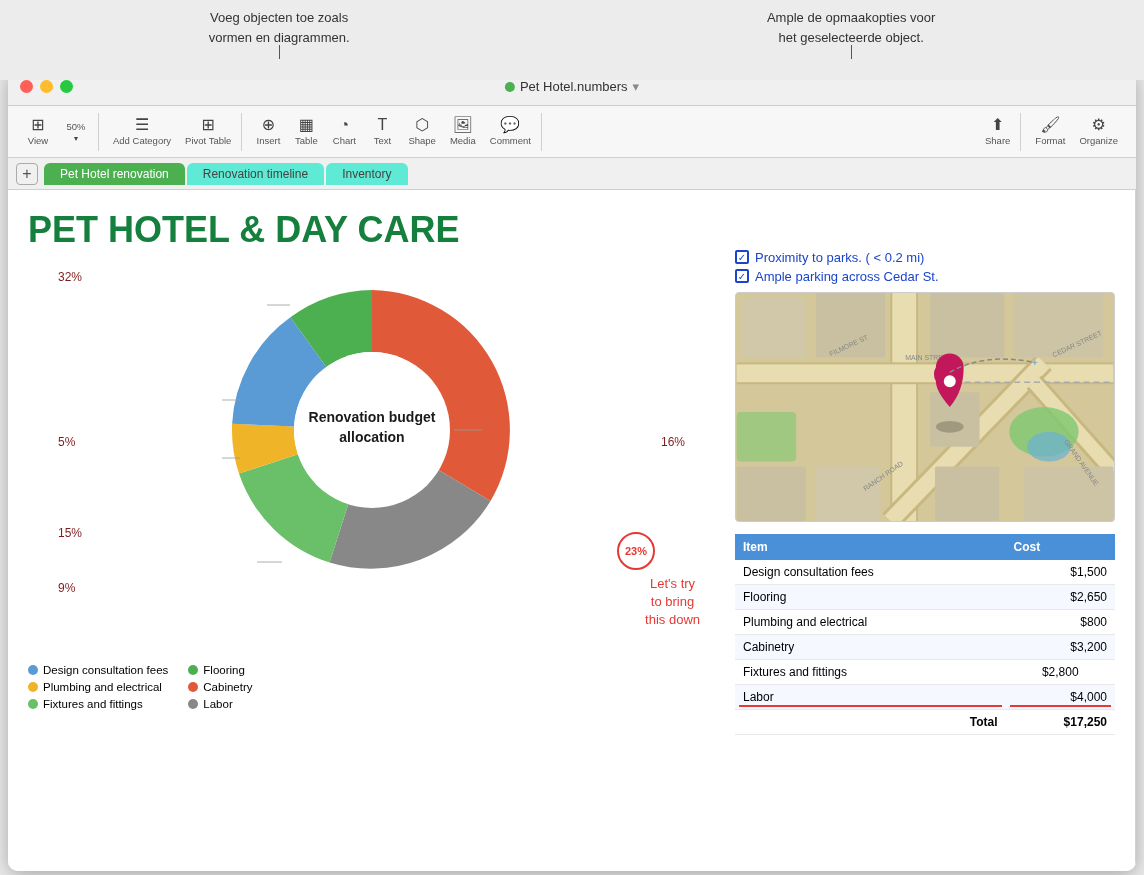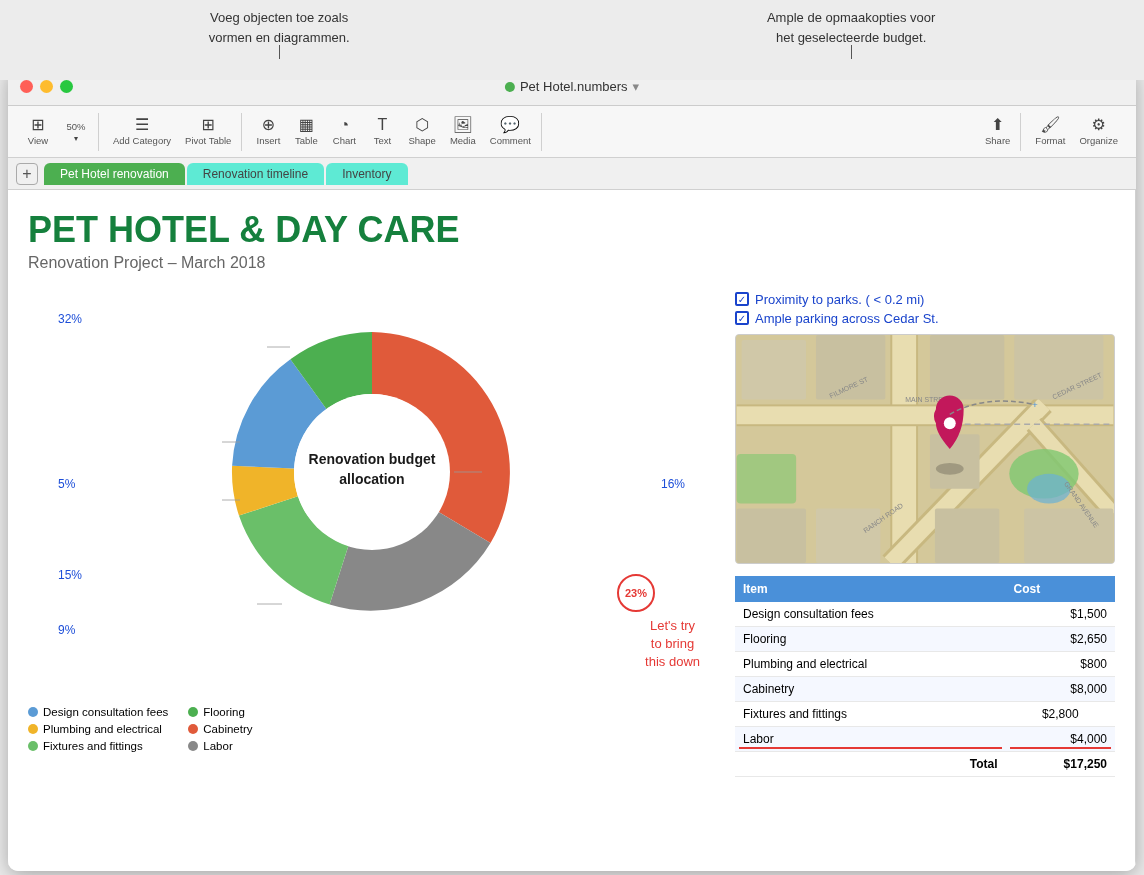--- a/index.html
+++ b/index.html
@@ -165,21 +165,21 @@
     
     .main-layout { display: flex; gap: 20px; }
     .left-panel { flex: 1; min-width: 0; }
     .right-panel { width: 380px; flex-shrink: 0; }
 
     
     .chart-container { position: relative; width: 100%; }
     .donut-labels {
       position: absolute;
       font-size: 12px;
-      color: #1d4ed8;
+      color: #7f1d1d;
     }
     .label-32 { top: 20px; left: 30px; }
     .label-5 { top: 185px; left: 30px; }
     .label-15 { bottom: 110px; left: 30px; }
     .label-9 { bottom: 55px; left: 30px; }
     .label-16 { top: 185px; right: 30px; }
 
     
     .legend {
       display: flex;
@@ -265,21 +265,21 @@
   <div style="position:relative; text-align:center;">
     <div class="tooltip-text">
       <span>Voeg objecten toe zoals</span><br>
       <span>vormen en diagrammen.</span>
     </div>
     <div style="position:absolute; bottom:-12px; left:50%; width:1px; height:14px; background:#555;"></div>
   </div>
   <div style="position:relative; text-align:center;">
     <div class="tooltip-text">
       <span>Ample de opmaakopties voor</span><br>
-      <span>het geselecteerde budget.</span>
+      <span>het geselecteerde object.</span>
     </div>
     <div style="position:absolute; bottom:-12px; left:50%; width:1px; height:14px; background:#555;"></div>
   </div>
 </div>
 
 <div class="window">
 
   <div class="titlebar">
     <div class="window-buttons">
       <button class="win-btn btn-close"></button>
@@ -367,21 +367,20 @@
     <button class="add-tab-btn">+</button>
     <div class="tab active">Pet Hotel renovation</div>
     <div class="tab inactive">Renovation timeline</div>
     <div class="tab inactive">Inventory</div>
   </div>
 
   <div class="content">
     <div class="sheet">
 
       <div class="sheet-title">PET HOTEL &amp; DAY CARE</div>
-      <div class="sheet-subtitle">Renovation Project – March 2018</div>
 
       <div class="main-layout">
 
         <div class="left-panel">
           <div class="chart-container" style="height: 400px; position:relative;">
 
             <span class="donut-labels label-32">32%</span>
             <span class="donut-labels label-5">5%</span>
             <span class="donut-labels label-15">15%</span>
             <span class="donut-labels label-9">9%</span>
@@ -545,21 +544,21 @@
                 <tr>
                   <td style="position: relative;">Flooring</td>
                   <td class="right" style="position: relative;">$2,650</td>
                 </tr>
                 <tr>
                   <td style="position: relative;">Plumbing and electrical</td>
                   <td class="right" style="position: relative;">$800</td>
                 </tr>
                 <tr>
                   <td style="position: relative;">Cabinetry</td>
-                  <td class="right" style="position: relative;">$8,000</td>
+                  <td class="right" style="position: relative;">$3,200</td>
                 </tr>
                 <tr>
                   <td style="position: relative;">Fixtures and fittings</td>
                   <td class="right" style="position: relative; text-align: center;">$2,800</td>
                 </tr>
                 <tr>
                   <td style="position: relative;">Labor<div style="position: absolute; bottom: 2px; left: 4px; right: 4px; height: 2px; background: rgb(229, 57, 53);"></div></td>
                   <td class="right" style="position: relative;">$4,000<div style="position: absolute; bottom: 2px; left: 4px; right: 4px; height: 2px; background: rgb(229, 57, 53);"></div></td>
                 </tr>
               </tbody>

